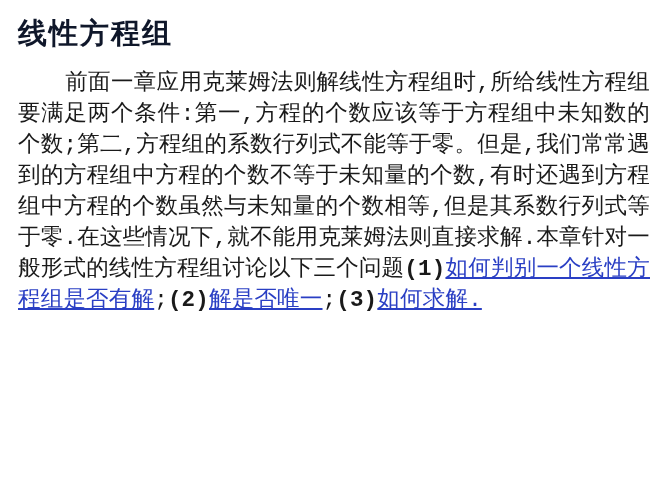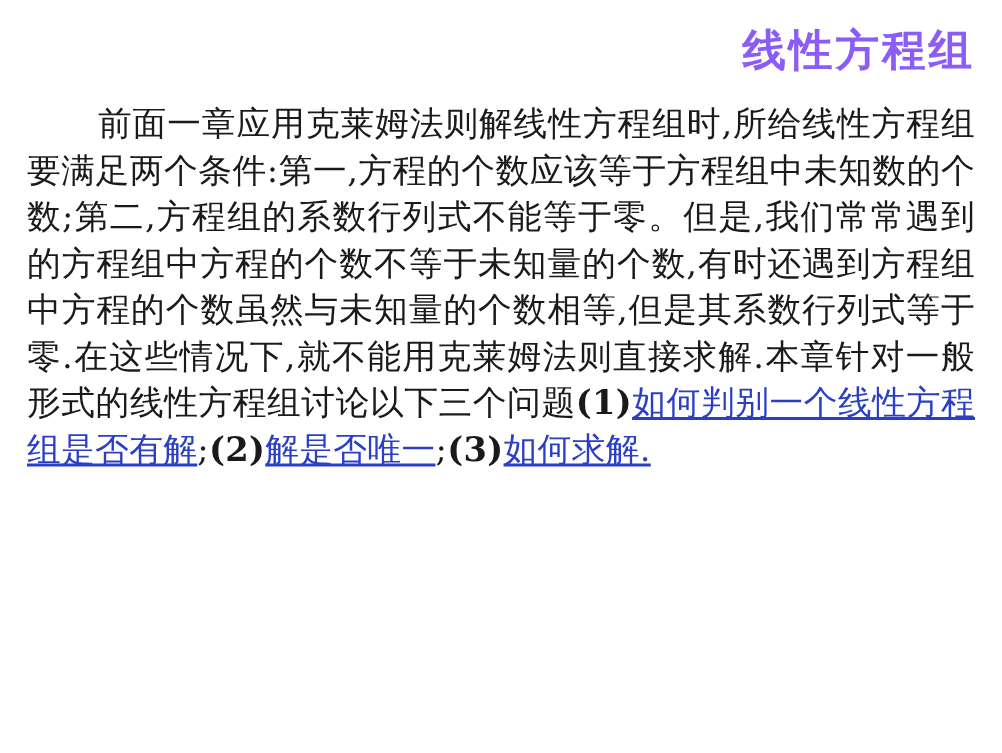--- a/index.html
+++ b/index.html
@@ -14,41 +14,42 @@
     overflow: hidden;
   }
   .slide {
     position: relative;
     width: 668px;
     height: 502px;
     box-sizing: border-box;
     padding: 8px 18px 0 18px;
   }
   .slide-title {
-    text-align: right;
-    color: #8b5cf6;
+    text-align: left;
+    color: #0f172a;
     font-size: 29px;
     font-weight: bold;
     letter-spacing: 2px;
     margin: 6px 0 14px 0;
     font-family: "DejaVu Serif", "Liberation Serif", serif;
   }
   .body-text {
     color: #1a1a1a;
     font-size: 22.5px;
     line-height: 31px;
     text-align: justify;
     letter-spacing: 0.2px;
   }
   .para {
     margin: 0 0 10px 0;
     text-indent: 2.1em;
   }
   .para.second {
     margin-top: 8px;
+    font-family: Liberation Mono, monospace;
   }
   .link {
     color: #2a3fc4;
     text-decoration: underline;
     text-underline-offset: 2px;
   }
   .bold {
     font-weight: bold;
   }
 </style>

